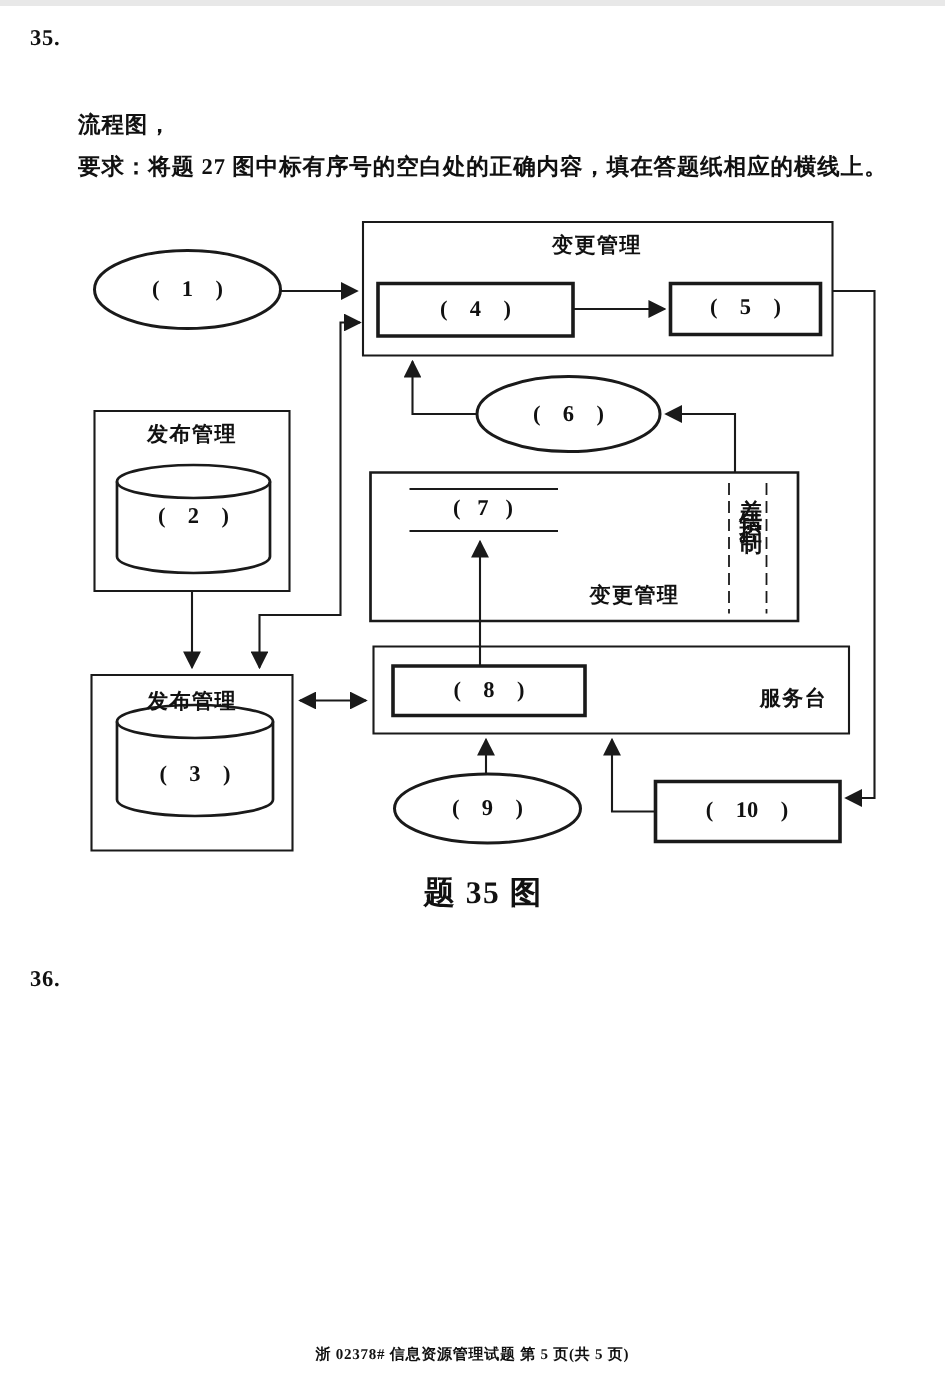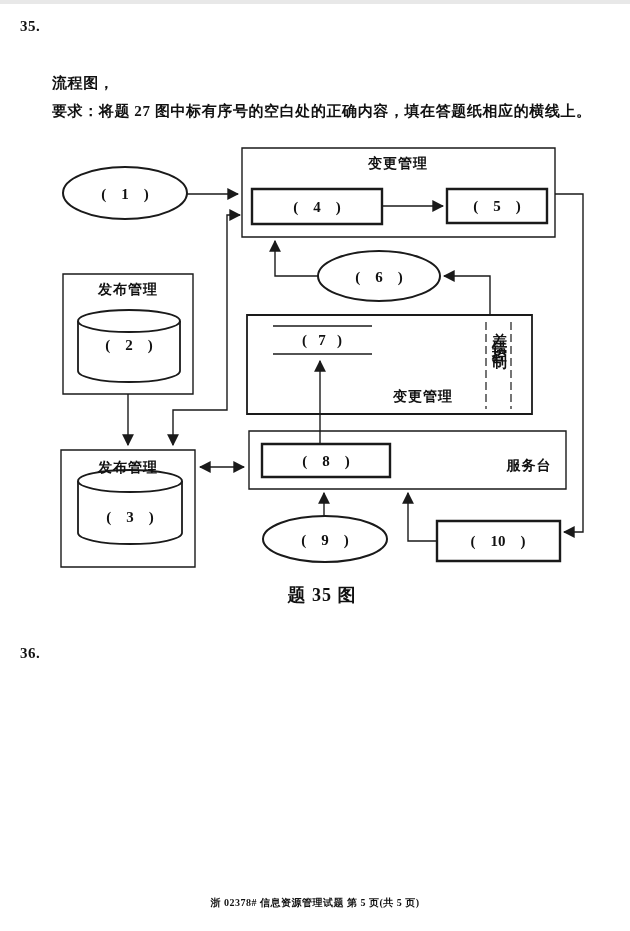--- a/index.html
+++ b/index.html
@@ -33,21 +33,21 @@
     font-family:"Liberation Serif", serif;
   }
   .vlabel{
     font-size:15px;font-weight:bold;
     writing-mode:vertical-rl;text-orientation:upright;
     letter-spacing:7px;white-space:pre;
     transform:translateX(-50%);
     font-family:"Liberation Serif", serif;
   }
   .caption{
-    font-size:18px;font-weight:bold;letter-spacing:1px;
+    font-size:21px;font-weight:bold;letter-spacing:1px;
     white-space:pre;transform:translate(-50%,-50%);
   }
   .footer{
     font-size:10px;font-weight:bold;letter-spacing:0.5px;
     white-space:pre;transform:translateX(-50%);
   }
   svg{position:absolute;left:0;top:0;}
   svg *{vector-effect:non-scaling-stroke;}
 </style>
 </head>

